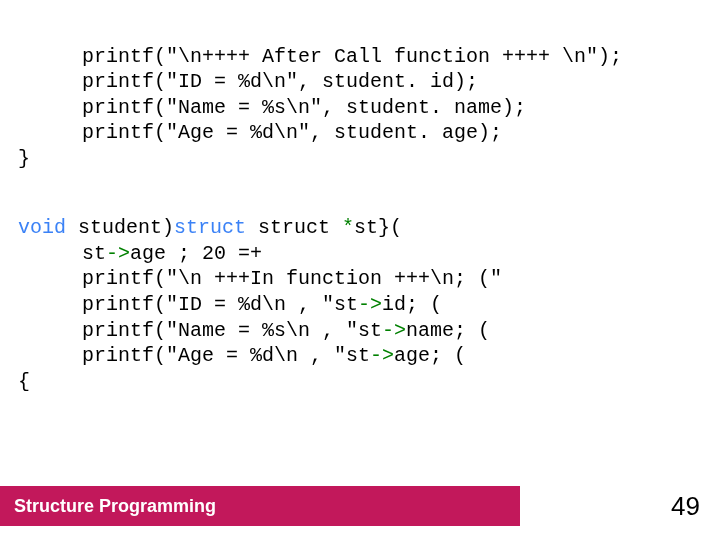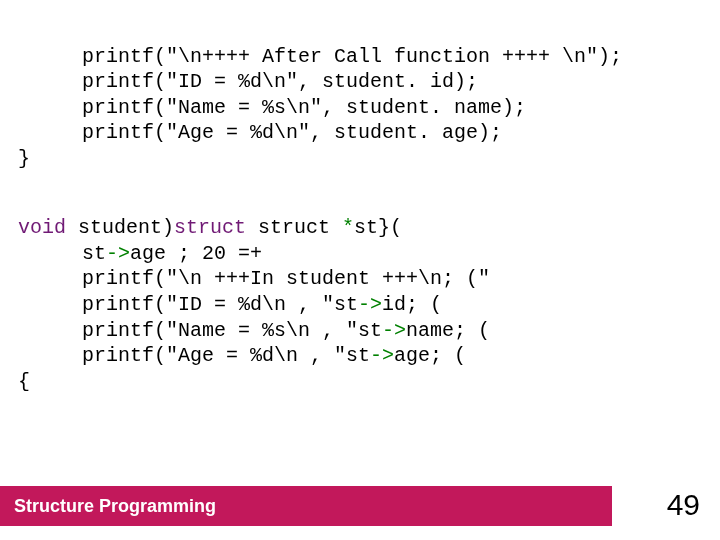--- a/index.html
+++ b/index.html
@@ -1,42 +1,42 @@
 <!DOCTYPE html>
 <html><head>
 <meta charset="utf-8">
 <style>
   * { margin: 0; padding: 0; box-sizing: border-box; }
   html, body { width: 720px; height: 540px; background: #fff; font-family: "Courier New", Courier, monospace; }
   .slide { position: relative; width: 720px; height: 540px; }
   .code { padding: 18px 8px 0 8px; font-size: 20px; line-height: 1.28; color: #000; white-space: pre; }
-  .kw { color: #701a75; }
+  .kw { color: #3b82f6; }
   .op { color: #008000; }
   .indent { display: inline-block; width: 74px; }
   .indent2 { display: inline-block; width: 10px; }
   .spacer { height: 18px; }
-  .footer { position: absolute; left: 0; bottom: 14px; width: 612px; height: 40px; background: #c2185b; display: flex; align-items: center; padding-left: 14px; }
+  .footer { position: absolute; left: 0; bottom: 14px; width: 520px; height: 40px; background: #c2185b; display: flex; align-items: center; padding-left: 14px; }
   .footer-label { color: #fff; font-family: Arial, Helvetica, sans-serif; font-size: 18px; font-weight: 700; }
-  .pagenum { position: absolute; right: 20px; bottom: 18px; font-family: Arial, Helvetica, sans-serif; font-size: 30px; color: #000; }
+  .pagenum { position: absolute; right: 20px; bottom: 18px; font-family: Arial, Helvetica, sans-serif; font-size: 26px; color: #000; }
 </style>
 </head>
 <body>
 
 <div class="slide">
 
   <div class="code">
 <span class="indent"></span><span>printf("\n++++ After Call function ++++ \n");</span>
 <span class="indent"></span><span>printf("ID = %d\n", student. id);</span>
 <span class="indent"></span><span>printf("Name = %s\n", student. name);</span>
 <span class="indent"></span><span>printf("Age = %d\n", student. age);</span>
 <span class="indent2"></span><span>}</span>
 <div class="spacer"></div>
 <span class="indent2"></span><span class="kw">void</span><span> student</span><span>)</span><span class="kw">struct</span><span> struct </span><span class="op">*</span><span>st</span><span>}(</span>
 <span class="indent"></span><span>st</span><span class="op">-&gt;</span><span>age </span><span>; 20 =+</span>
-<span class="indent"></span><span>printf("\n</span><span> +++</span><span>In student </span><span>+++</span><span>\n</span><span>; ("</span>
+<span class="indent"></span><span>printf("\n</span><span> +++</span><span>In function </span><span>+++</span><span>\n</span><span>; ("</span>
 <span class="indent"></span><span>printf("ID = %d\n</span><span> , "</span><span>st</span><span class="op">-&gt;</span><span>id</span><span>; (</span>
 <span class="indent"></span><span>printf("Name = %s\n</span><span> , "</span><span>st</span><span class="op">-&gt;</span><span>name</span><span>; (</span>
 <span class="indent"></span><span>printf("Age = %d\n</span><span> , "</span><span>st</span><span class="op">-&gt;</span><span>age</span><span>; (</span>
 <span class="indent2"></span><span>{</span>
   </div>
 
   <div class="footer">
     <span class="footer-label">Structure Programming</span>
   </div>
   <div class="pagenum">49</div>

